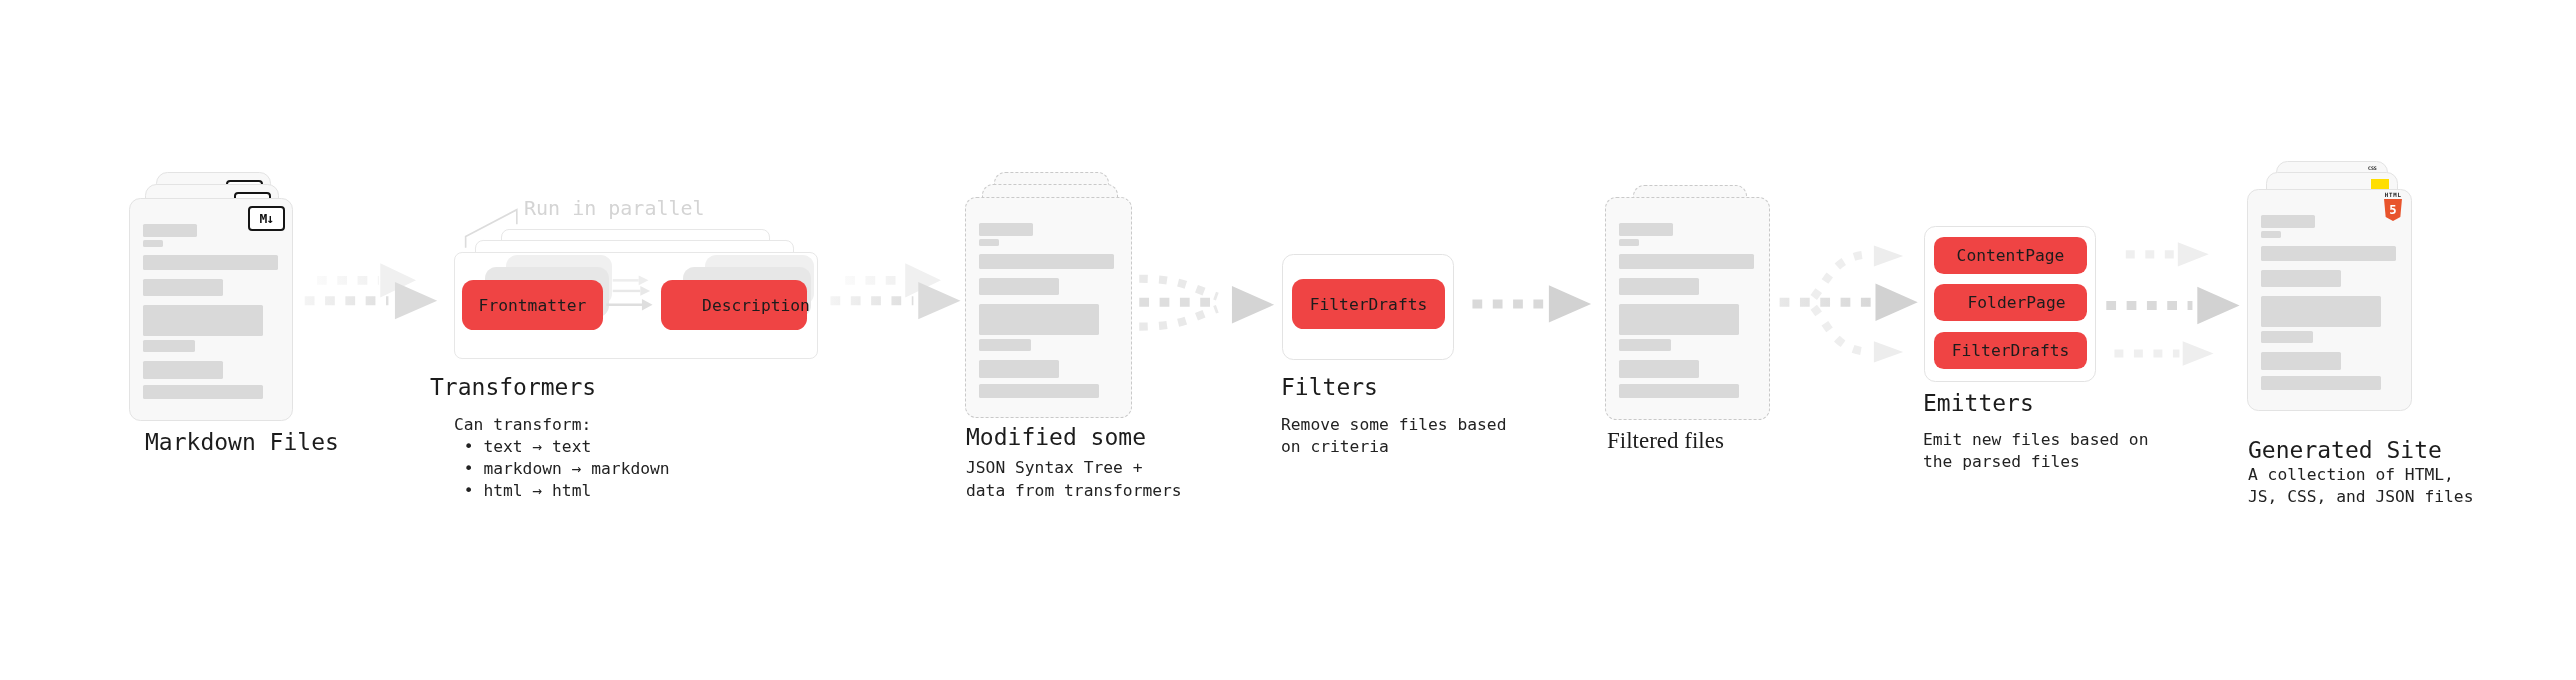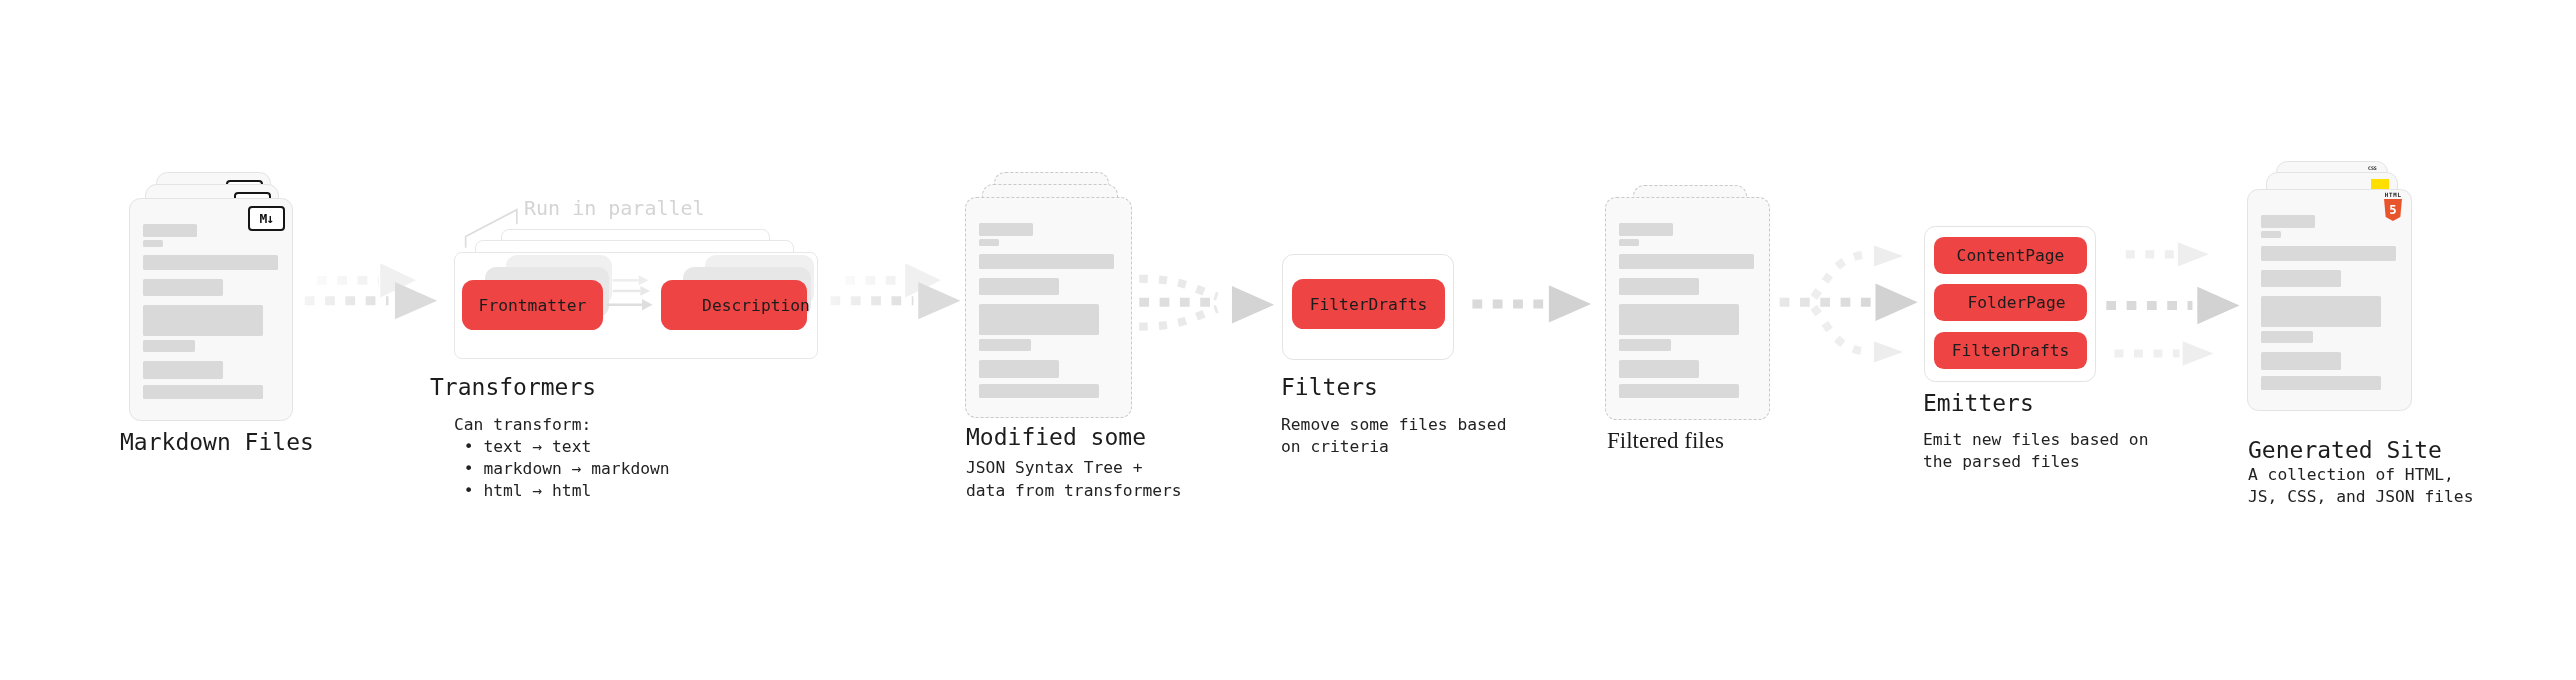--- a/index.html
+++ b/index.html
@@ -63,21 +63,21 @@
       <div class="md-icon">M↓</div>
       <div class="bar b1"></div>
       <div class="bar b2"></div>
       <div class="bar b3"></div>
       <div class="bar b4"></div>
       <div class="bar b5"></div>
       <div class="bar b6"></div>
       <div class="bar b7"></div>
       <div class="bar b8"></div>
     </div>
-    <div class="stage-title" style="left:120px;top:428px;">Markdown Files</div>
+    <div class="stage-title" style="left:145px;top:428px;">Markdown Files</div>
   </div>
 
   <div>
     <div class="frame-box" style="left:501px;top:229px;width:269px;height:104px;"></div>
     <div class="frame-box" style="left:475px;top:240px;width:319px;height:106px;"></div>
     <div class="frame-box" style="left:454px;top:252px;width:364px;height:107px;"></div>
 
     <div class="pill echo2" style="left:506px;top:255px;width:106px;height:50px;"></div>
     <div class="pill echo1" style="left:485px;top:267px;width:124px;height:50px;"></div>
     <div class="pill" style="left:462px;top:280px;width:141px;height:50px;">Frontmatter</div>

